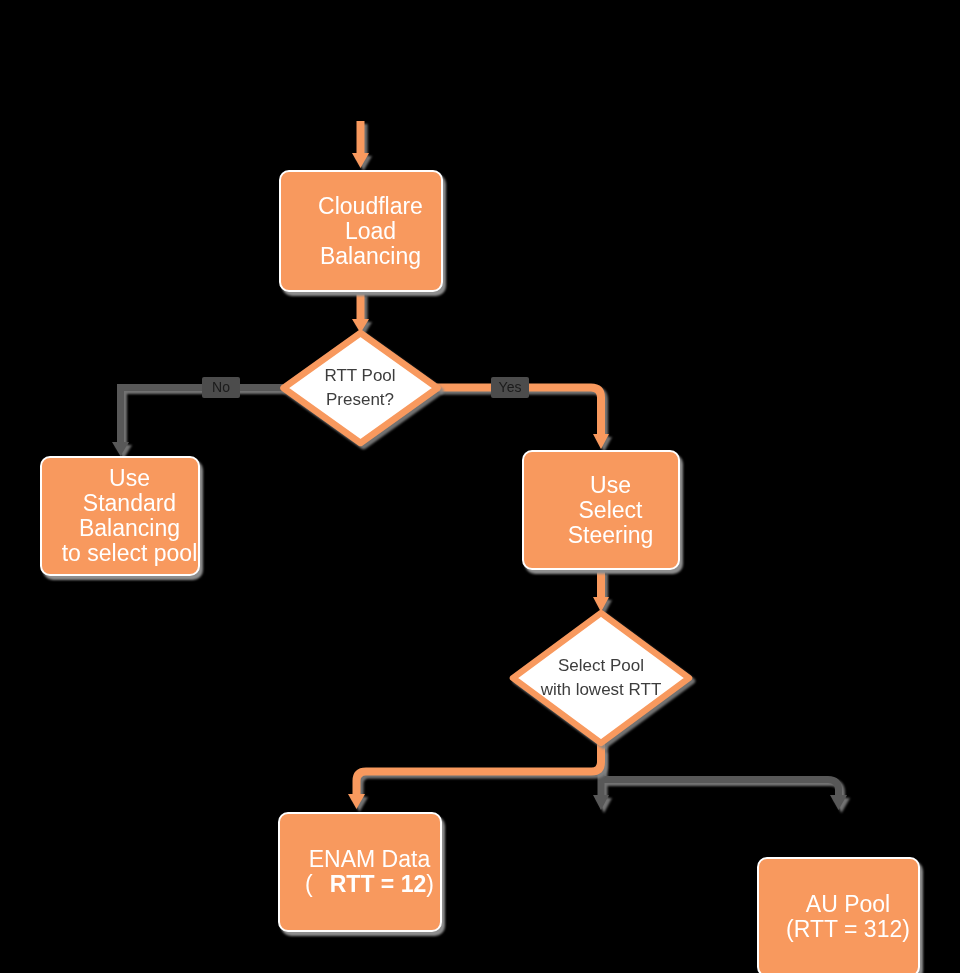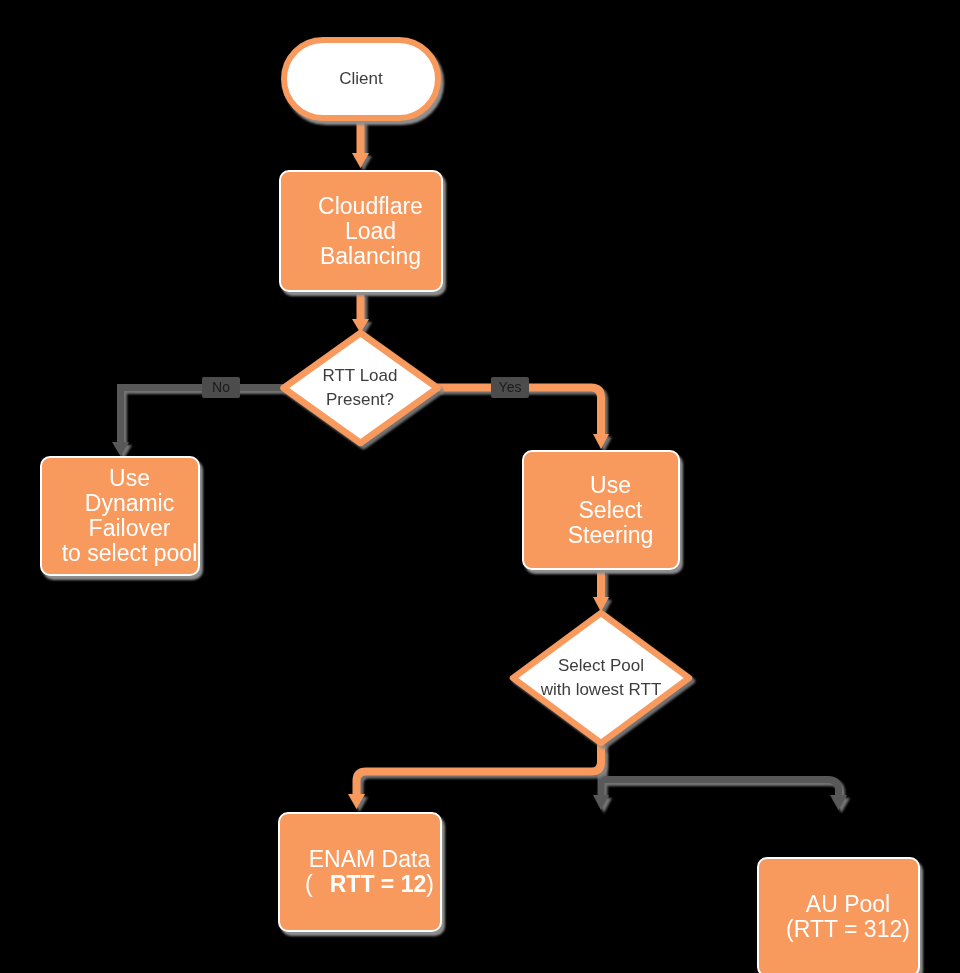--- a/index.html
+++ b/index.html
@@ -87,40 +87,37 @@
       <path d="M601 743 V762 Q601 771.5 591.5 771.5 H366 Q356.5 771.5 356.5 781 V795"></path>
       <polygon points="348,794 365,794 356.5,809"></polygon>
     </g>
 
     <g>
       <polygon class="diamond" points="360.5,333 437.5,388 360.5,443 283.5,388"></polygon>
       <polygon class="diamond" points="601,613 689,678 601,743 513,678"></polygon>
     </g>
   </svg>
 
-  <div class="node stadium" id="client">
-    <div>Client</div>
-  </div>
 
   <div class="node proc" id="lb">
     <div>Cloudflare</div>
     <div>Load Balancing</div>
   </div>
 
   <div class="diamond-label" id="decision1-label">
-    <div>RTT Load</div>
+    <div>RTT Pool</div>
     <div>Present?</div>
   </div>
 
   <div class="edge-label" id="label-no">No</div>
   <div class="edge-label" id="label-yes">Yes</div>
 
   <div class="node proc" id="failover">
     <div>Use</div>
-    <div>Dynamic Failover</div>
+    <div>Standard Balancing</div>
     <div>to select pool</div>
   </div>
 
   <div class="node proc" id="steering">
     <div>Use</div>
     <div>Select Steering</div>
   </div>
 
   <div class="diamond-label" id="decision2-label">
     <div>Select Pool</div>

